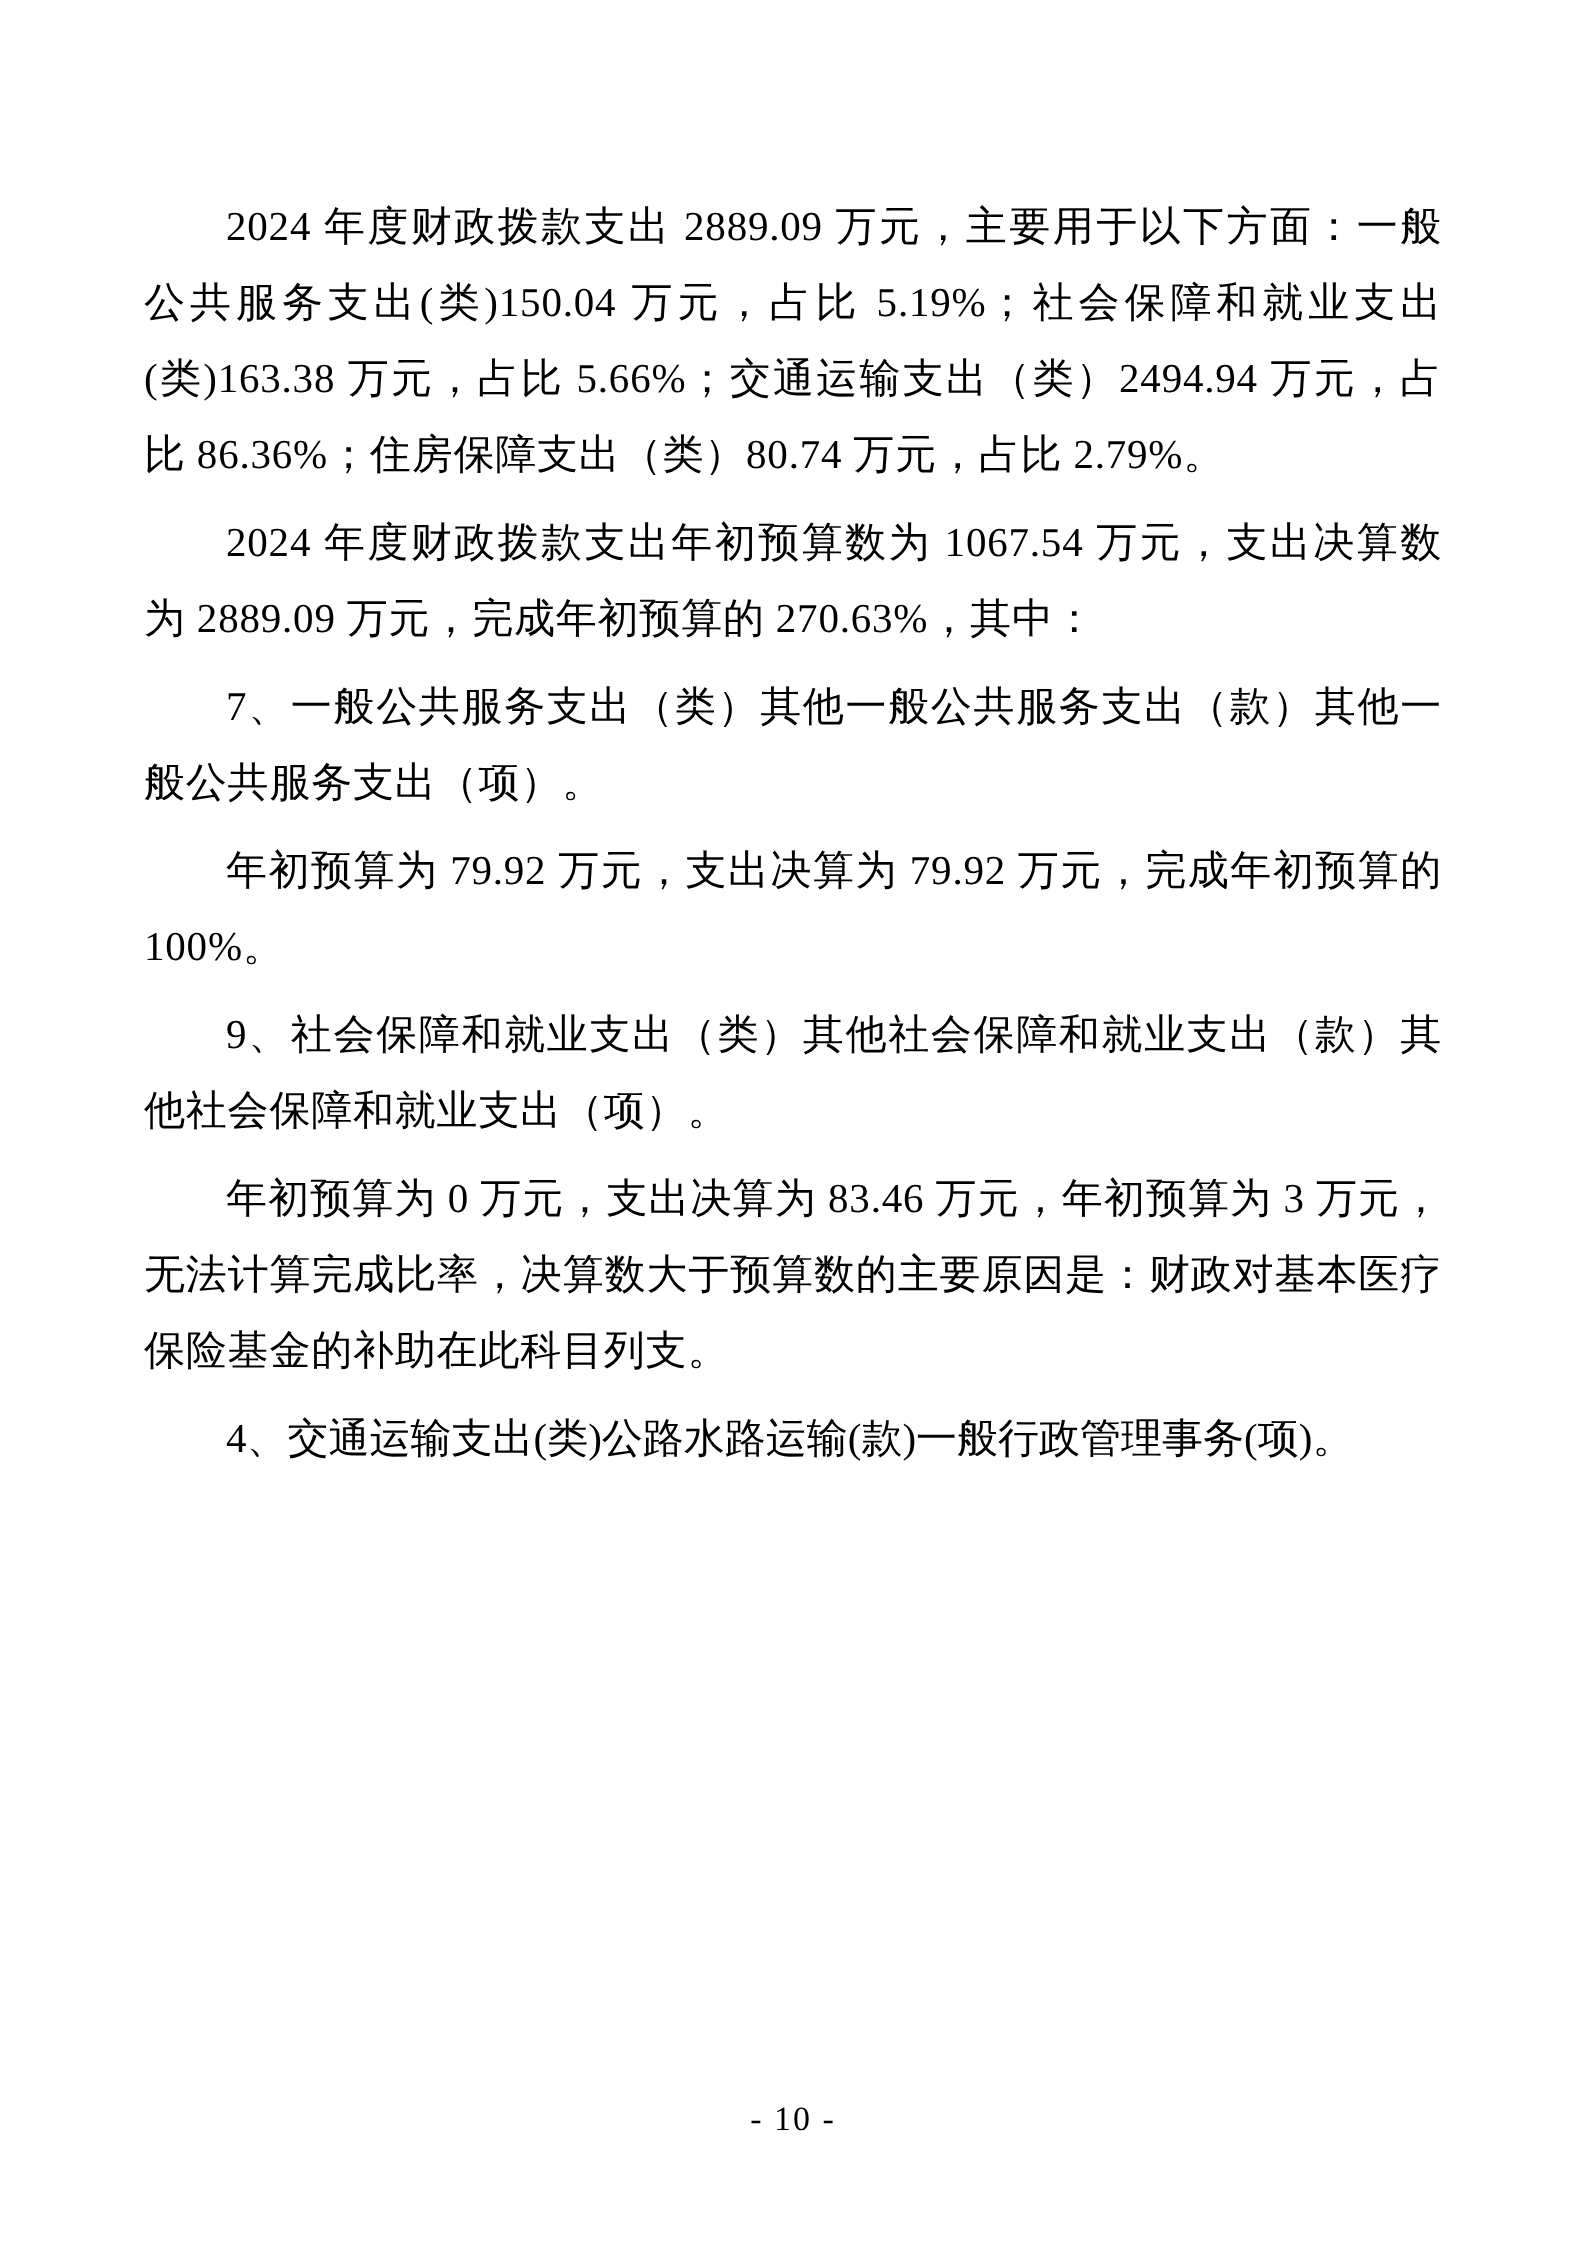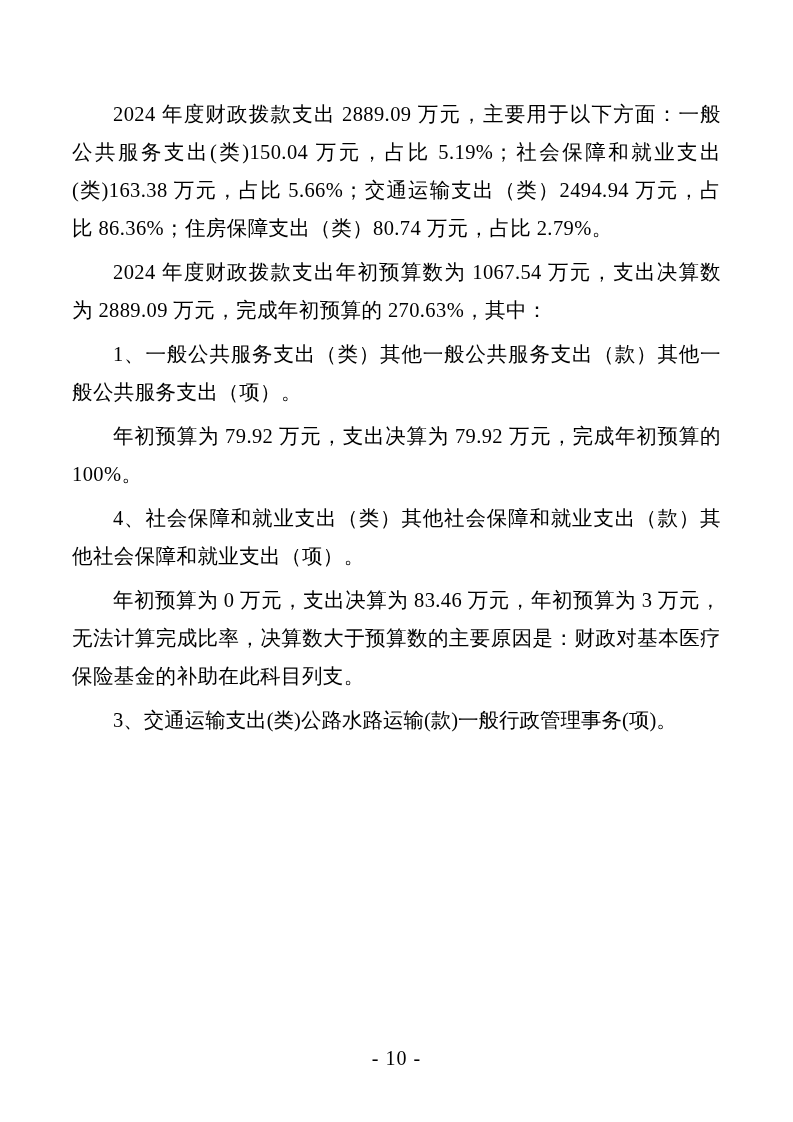--- a/index.html
+++ b/index.html
@@ -45,44 +45,44 @@
   }
   p.para.tight {
     letter-spacing: 0px;
   }
   .page-number {
     position: absolute;
     left: 0;
     right: 0;
     bottom: 52px;
     text-align: center;
-    font-size: 20px;
+    font-size: 17px;
     letter-spacing: 1px;
     font-family: "Liberation Serif", "DejaVu Serif", serif;
   }
 </style>
 </head>
 <body>
 
 <div class="page">
   <div class="doc-body">
 
     <p class="para">2024 年度财政拨款支出 2889.09 万元，主要用于以下方面：一般公共服务支出(类)150.04 万元，占比 5.19%；社会保障和就业支出(类)163.38 万元，占比 5.66%；交通运输支出（类）2494.94 万元，占比 86.36%；住房保障支出（类）80.74 万元，占比 2.79%。</p>
 
 
     <p class="para">2024 年度财政拨款支出年初预算数为 1067.54 万元，支出决算数为 2889.09 万元，完成年初预算的 270.63%，其中：</p>
 
-    <p class="para">1、一般公共服务支出（类）其他一般公共服务支出（款）其他一般公共服务支出（项）。</p>
+    <p class="para">7、一般公共服务支出（类）其他一般公共服务支出（款）其他一般公共服务支出（项）。</p>
 
 
 
     <p class="para">年初预算为 79.92 万元，支出决算为 79.92 万元，完成年初预算的 100%。</p>
 
-    <p class="para">4、社会保障和就业支出（类）其他社会保障和就业支出（款）其他社会保障和就业支出（项）。</p>
+    <p class="para">9、社会保障和就业支出（类）其他社会保障和就业支出（款）其他社会保障和就业支出（项）。</p>
 
     <p class="para">年初预算为 0 万元，支出决算为 83.46 万元，年初预算为 3 万元，无法计算完成比率，决算数大于预算数的主要原因是：财政对基本医疗保险基金的补助在此科目列支。</p>
 
-    <p class="para tight">3、交通运输支出(类)公路水路运输(款)一般行政管理事务(项)。</p>
+    <p class="para tight">4、交通运输支出(类)公路水路运输(款)一般行政管理事务(项)。</p>
 
   </div>
 
   <div class="page-number">- 10 -</div>
 </div>
 
 </body></html>

